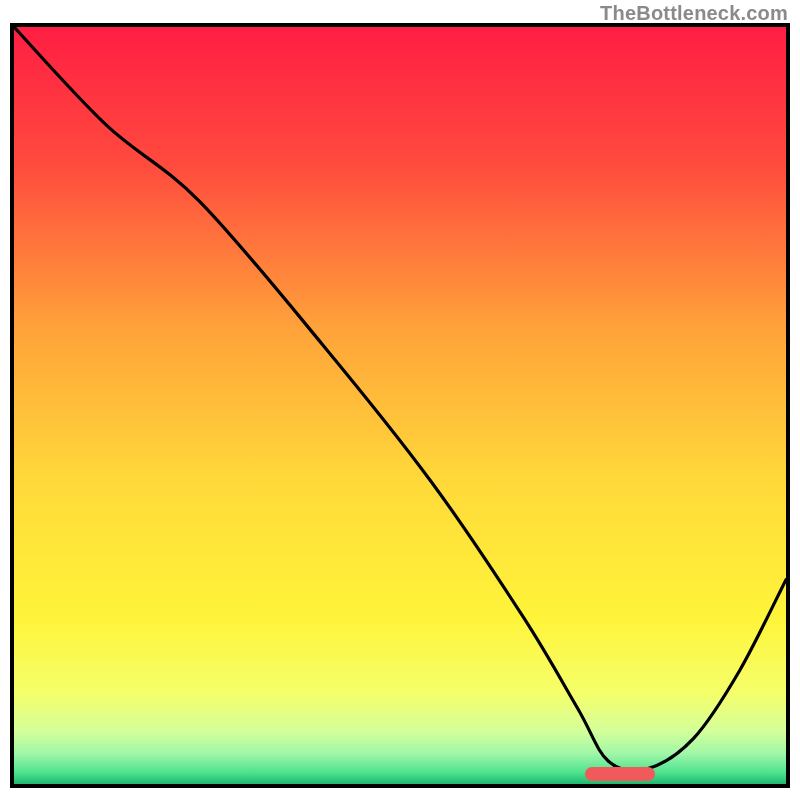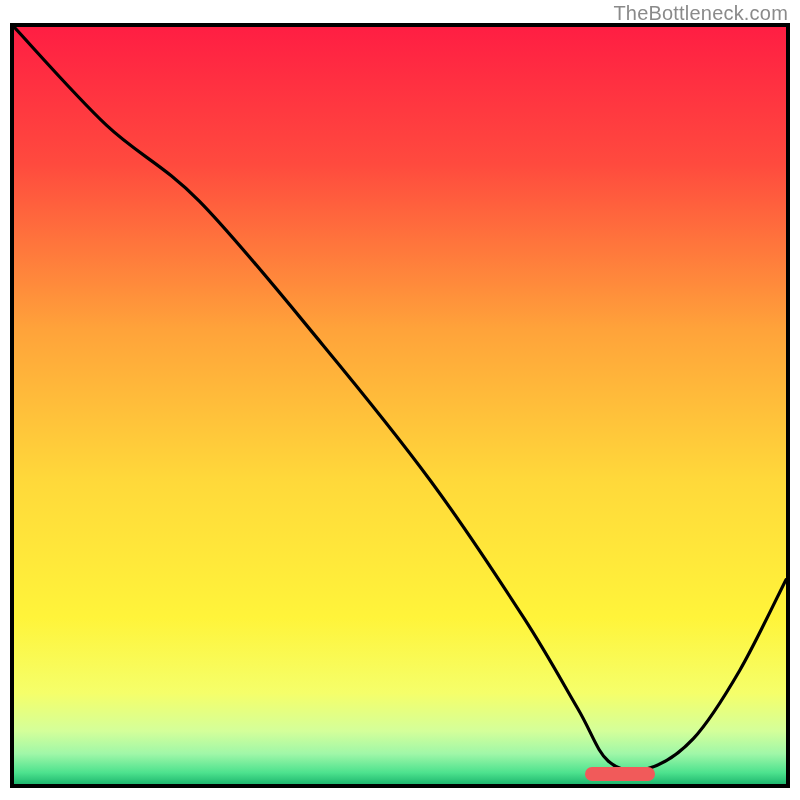--- a/index.html
+++ b/index.html
@@ -18,21 +18,21 @@
     height: 765px;
     border: 4px solid #000;
     box-sizing: border-box;
   }
   .watermark {
     position: absolute;
     top: 2px;
     right: 12px;
     font-family: Arial, Helvetica, sans-serif;
     font-size: 20px;
-    font-weight: 400;
+    font-weight: 700;
     color: #8a8a8a;
     letter-spacing: 0.2px;
   }
   .plot {
     position: absolute;
     inset: 0;
     display: block;
   }
   .marker {
     position: absolute;

